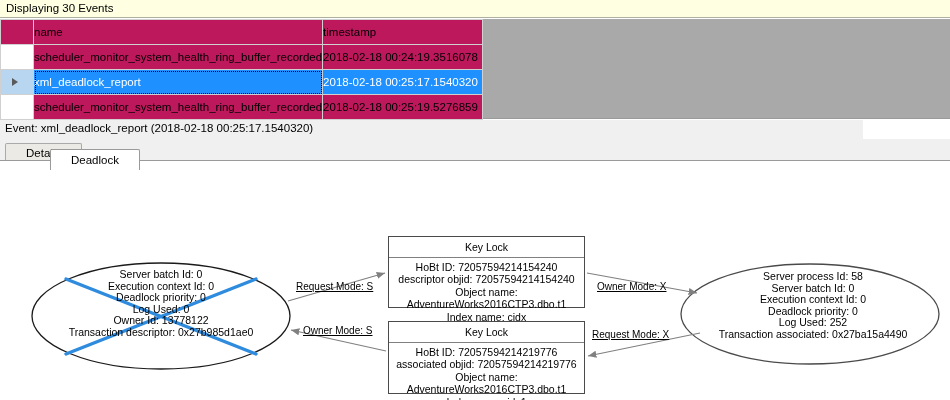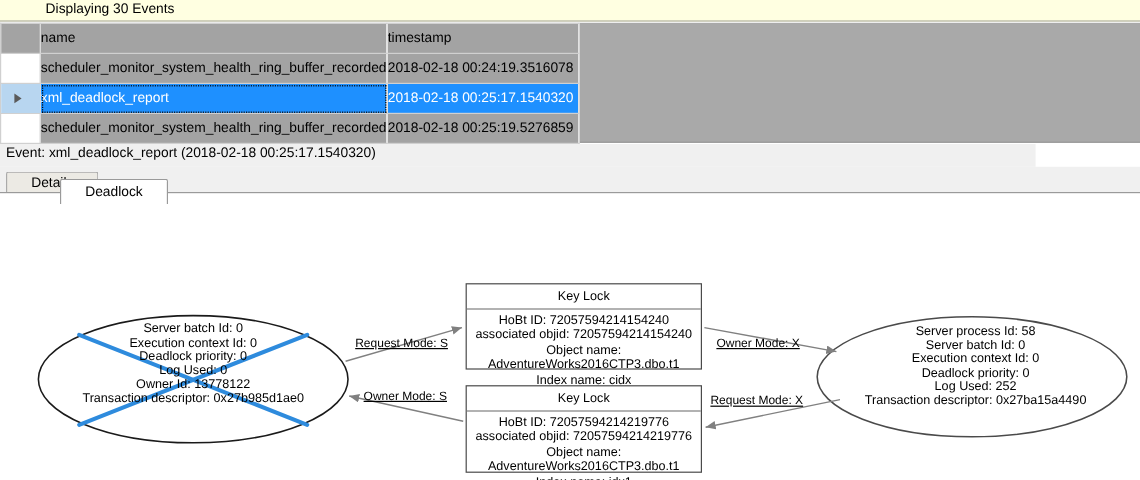--- a/index.html
+++ b/index.html
@@ -25,21 +25,20 @@
     background: #ffffe1;
     border-bottom: 1px solid #b0b0a0;
     box-sizing: border-box;
   }
   .banner-text {
     position: absolute;
     left: 6px; top: 2px;
     font-size: 11.5px;
     color: #000;
     white-space: nowrap;
-    margin-left: 32px;
   }
 
   
   .grid {
     position: absolute;
     left: 0; top: 19px;
     width: 950px; height: 100px;
     background: #a9a9a9;
     border-bottom: 1px solid #9a9a9a;
     box-sizing: border-box;
@@ -52,21 +51,21 @@
     table-layout: fixed;
   }
   .grid-table td, .grid-table th {
     border: 1px solid #d0d0d0;
     padding: 0;
     margin: 0;
     font-weight: normal;
     font-size: 11.5px;
     height: 24px;
     vertical-align: middle;
-    background: #a3a3a3;
+    background: #be185d;
     white-space: nowrap;
     overflow: hidden;
   }
   .col-sel   { width: 32px;  }
   .col-name  { width: 272px; }
   .col-ts    { width: 160px; }
 
   .cell-pad { padding-left: 6px; }
 
   thead td { background: #ffffff; border-top: 1px solid #d0d0d0; }
@@ -293,28 +292,28 @@
     <div>Owner Id: 13778122</div>
     <div>Transaction descriptor: 0x27b985d1ae0</div>
   </div>
 
   <div class="node-text proc-right">
     <div>Server process Id: 58</div>
     <div>Server batch Id: 0</div>
     <div>Execution context Id: 0</div>
     <div>Deadlock priority: 0</div>
     <div>Log Used: 252</div>
-    <div>Transaction descriptor: 0x27ba15a4490</div>
+    <div>Transaction associated: 0x27ba15a4490</div>
   </div>
 
   <div class="keylock" id="keylock-top">
     <div class="kl-title">Key Lock</div>
     <div class="kl-body">
       <div>HoBt ID: 72057594214154240</div>
-      <div>associated objid: 72057594214154240</div>
+      <div>descriptor objid: 72057594214154240</div>
       <div>Object name: AdventureWorks2016CTP3.dbo.t1</div>
       <div>Index name: cidx</div>
     </div>
   </div>
 
   <div class="keylock" id="keylock-bottom">
     <div class="kl-title">Key Lock</div>
     <div class="kl-body">
       <div>HoBt ID: 72057594214219776</div>
       <div>associated objid: 72057594214219776</div>

